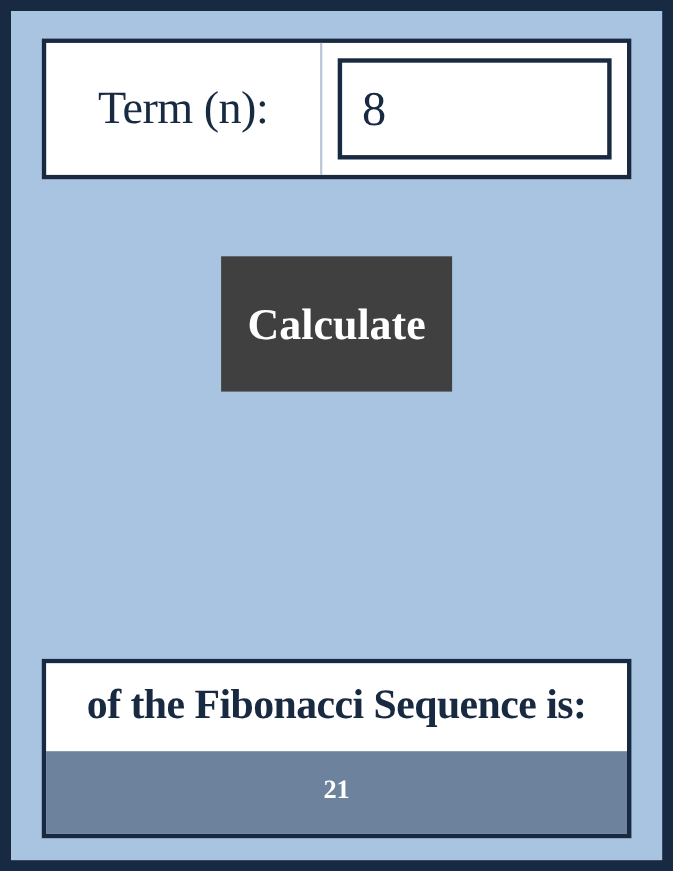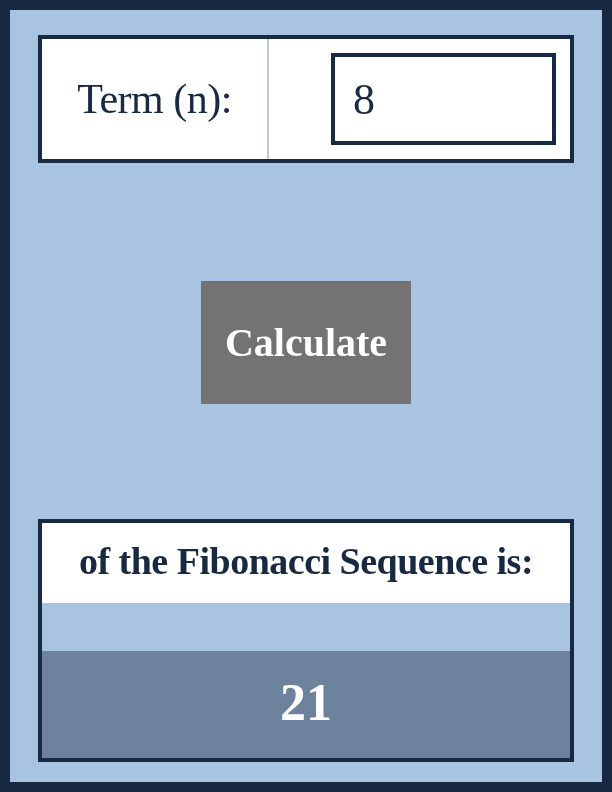--- a/index.html
+++ b/index.html
@@ -1,15 +1,15 @@
 <!DOCTYPE html>
 <html><head>
 <meta charset="utf-8">
 <style>
-  * { box-sizing: border-box; margin: 0; padding: 0; gap: 48px; }
+  * { box-sizing: border-box; margin: 0; padding: 0; }
   html, body { width: 612px; height: 792px; }
   body {
     background: #a9c4e0;
     border: 10px solid #182942;
     font-family: Georgia, 'Times New Roman', serif;
     display: flex;
     flex-direction: column;
     padding: 25px 28px 20px 28px;
   }
   .input-section {
@@ -47,21 +47,21 @@
     padding-left: 18px;
     background: #ffffff;
   }
   .middle-section {
     flex: 0 0 auto;
     margin-top: 70px;
     display: flex;
     justify-content: center;
   }
   .calc-button {
-    background: #737373;
+    background: #404040;
     color: #ffffff;
     border: none;
     font-family: Georgia, 'Times New Roman', serif;
     font-weight: bold;
     font-size: 40px;
     padding: 38px 24px;
     cursor: pointer;
   }
   .spacer { flex: 1; }
   .result-section {
@@ -82,21 +82,21 @@
     font-weight: bold;
   }
   .result-value-row {
     background: #6d829d;
     text-align: center;
     padding: 22px 8px 26px 8px;
   }
   .result-value {
     color: #ffffff;
     font-weight: bold;
-    font-size: 52px;
+    font-size: 24px;
   }
 </style>
 </head>
 <body>
 
 <div class="input-section">
   <div class="input-label-cell">
     <span class="input-label">Term (n):</span>
   </div>
   <div class="input-value-cell">

